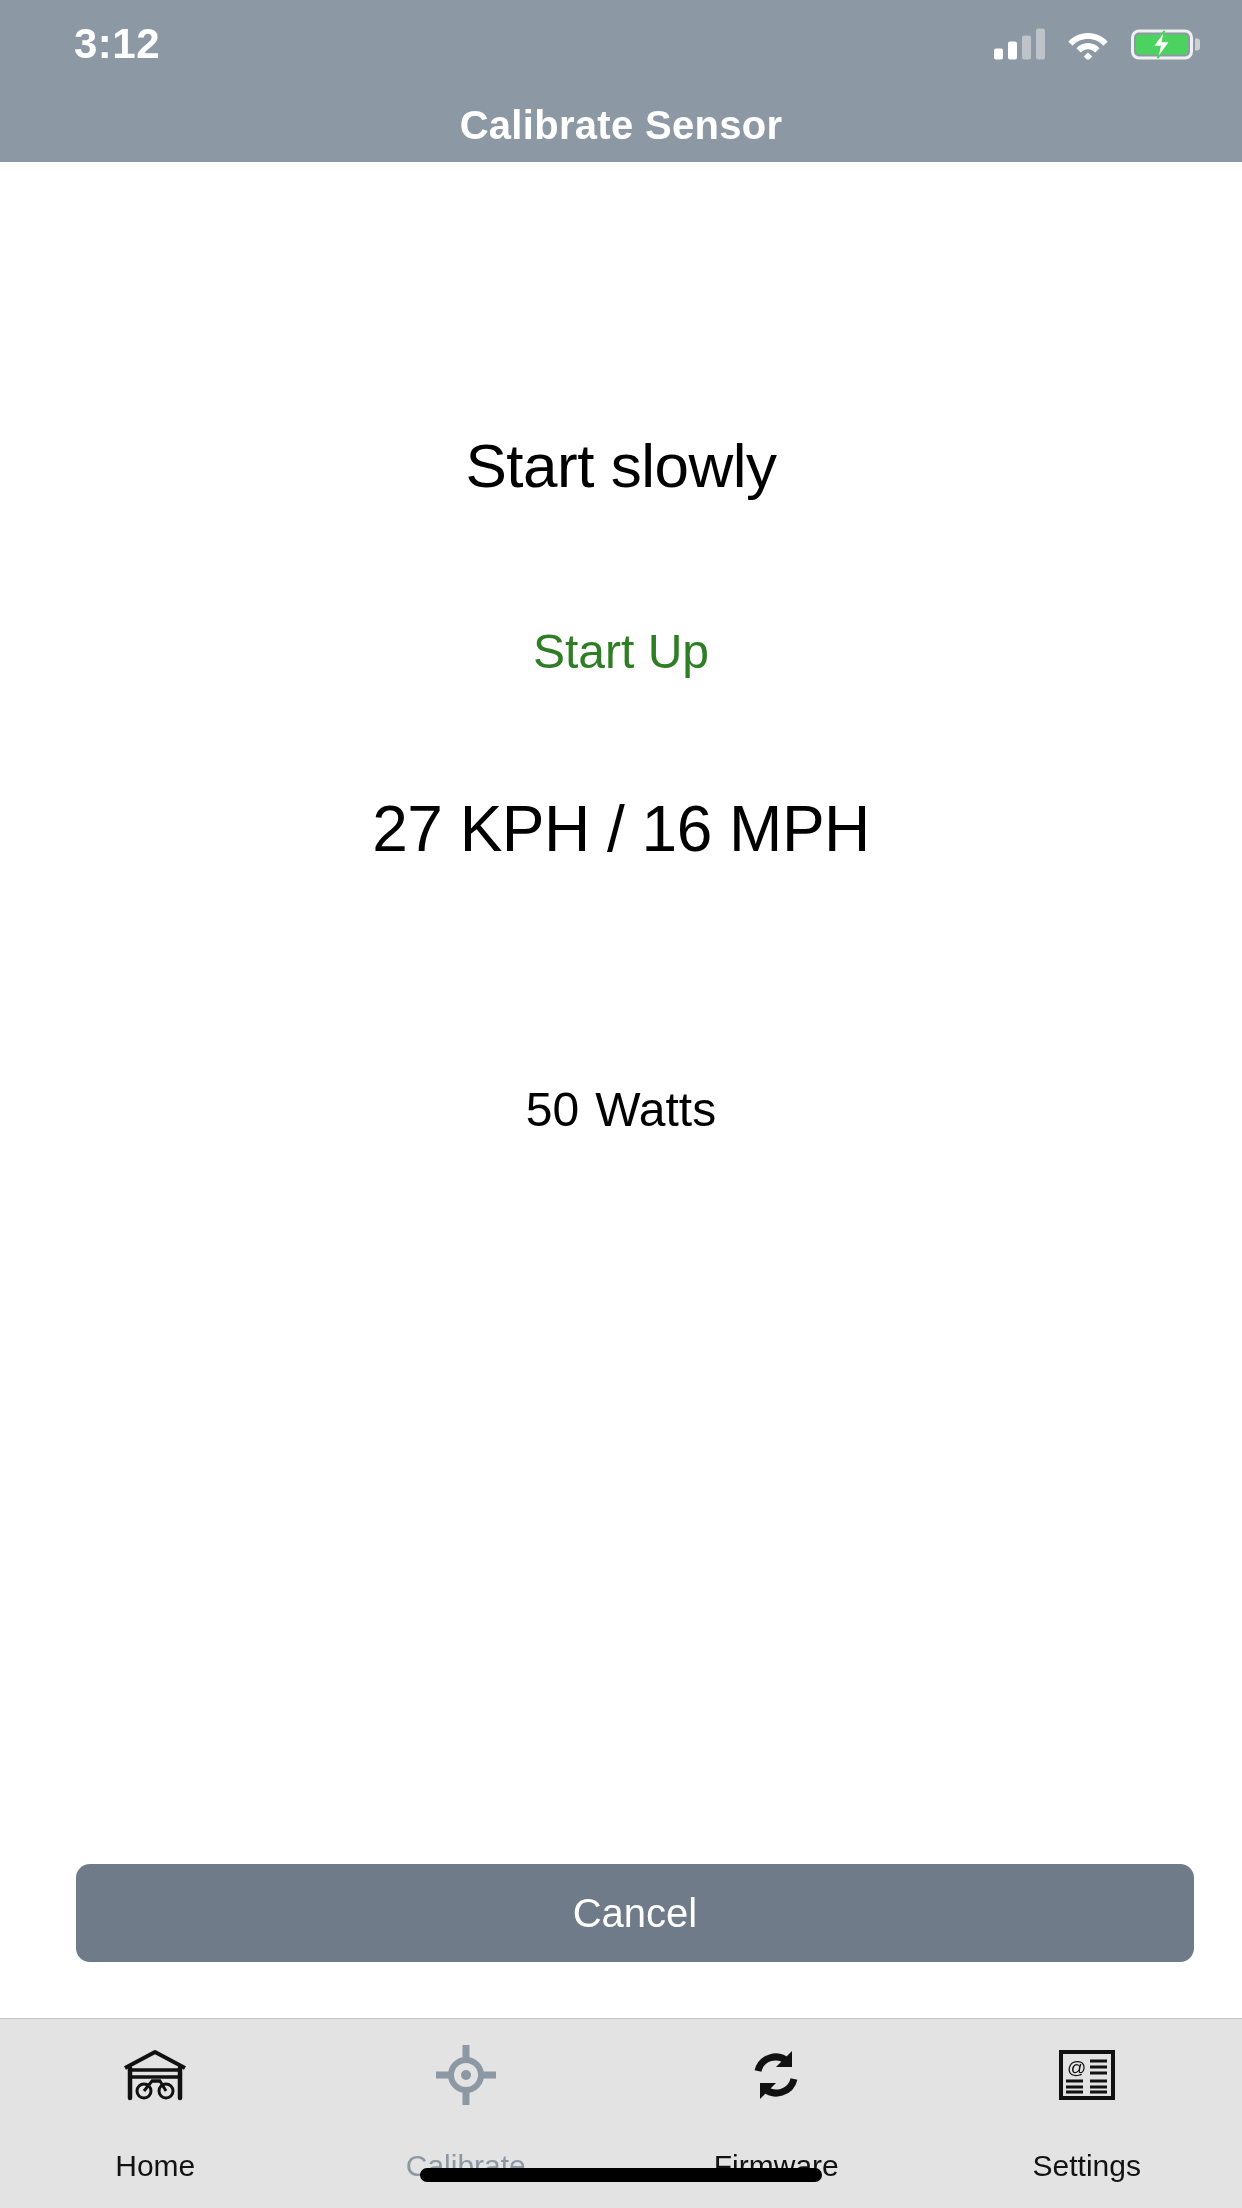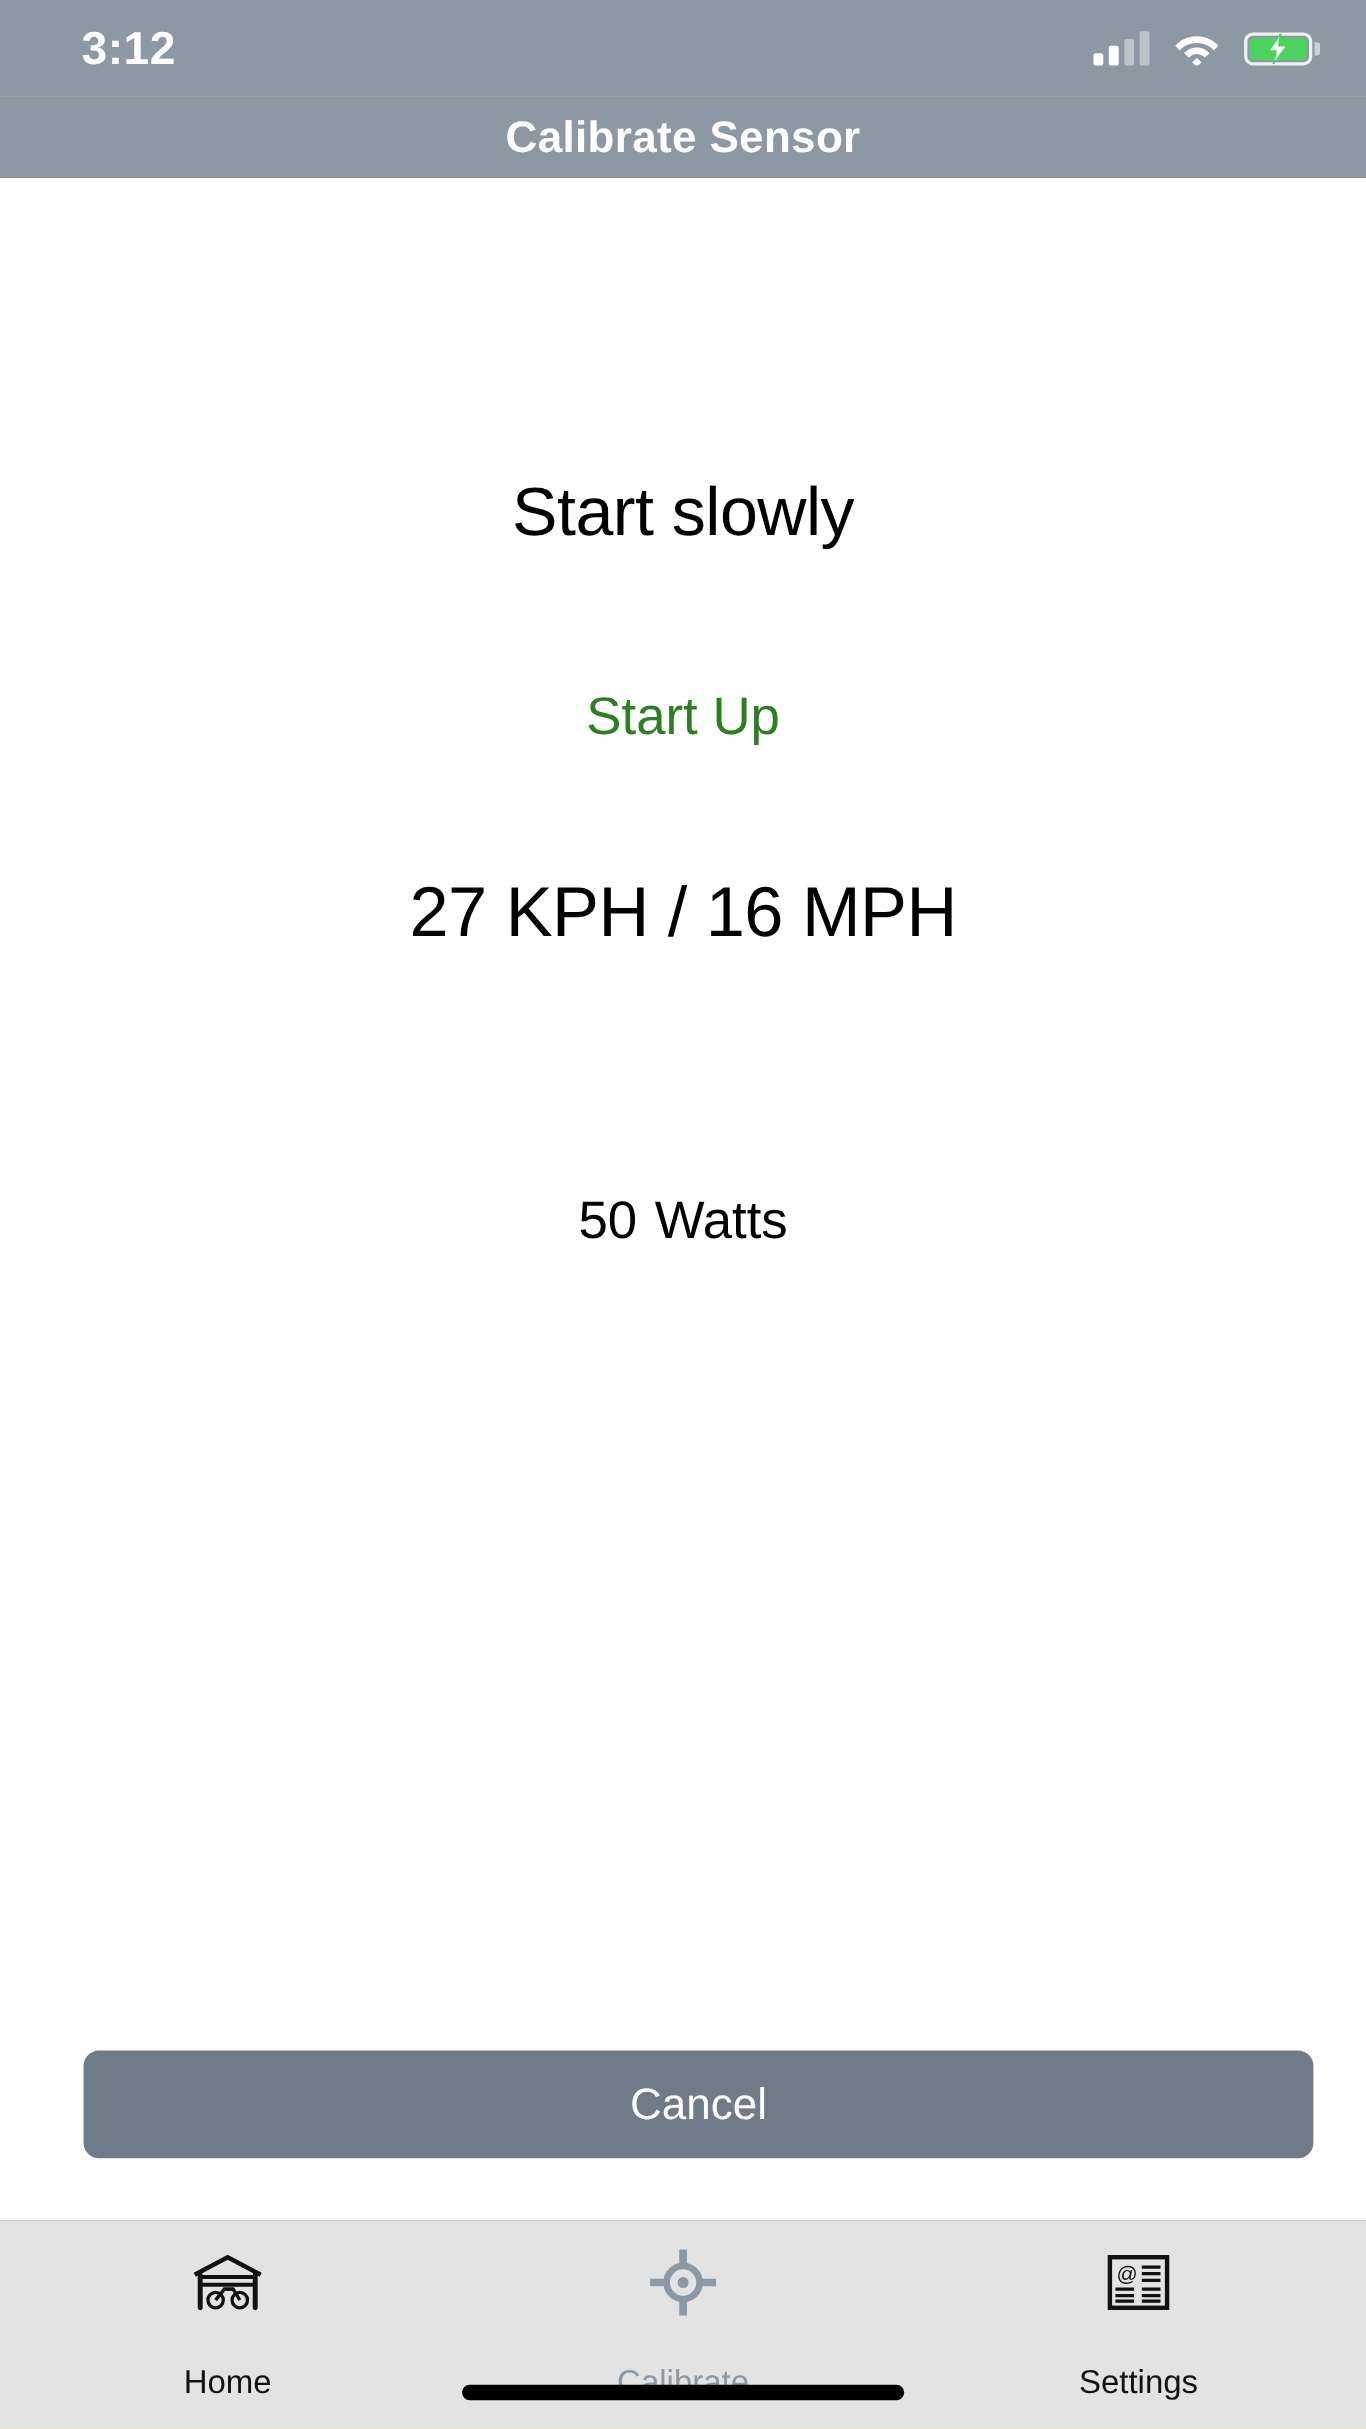--- a/index.html
+++ b/index.html
@@ -2,21 +2,21 @@
 <html><head>
 <meta charset="utf-8">
 <style>
   * { margin:0; padding:0; box-sizing:border-box; }
   html,body { width:1242px; height:2208px; }
   body {
     font-family:"Liberation Sans", sans-serif;
     background:#ffffff;
     overflow:hidden;
   }
-  #screen { position:relative; width:1242px; height:2208px; background:#fde047; display:flex; flex-direction:column; }
+  #screen { position:relative; width:1242px; height:2208px; background:#0f766e; display:flex; flex-direction:column; }
 
   
   .statusbar {
     height:88px; background:#8c98a3; position:relative; flex:0 0 auto;
   }
   .status-time {
     position:absolute; left:74px; top:50%; transform:translateY(-50%);
     color:#fff; font-size:42px; font-weight:600; letter-spacing:0.5px;
   }
   .status-right {
@@ -173,20 +173,31 @@
         <svg viewBox="0 0 60 60" width="60" height="60">
           <circle cx="30" cy="30" r="15" fill="none" stroke="#8c98a3" stroke-width="6"></circle>
           <circle cx="30" cy="30" r="5" fill="#8c98a3"></circle>
           <path d="M30 0v14M30 46v14M0 30h14M46 30h14" stroke="#8c98a3" stroke-width="7" stroke-linecap="round"></path>
         </svg>
       </div>
       <div class="lb">Calibrate</div>
     </div>
 
 
+    <div class="tab">
+      <div class="ic">
+        <svg viewBox="0 0 56 56" width="56" height="56">
+          <path d="M10 24a18 18 0 0 1 30-9" fill="none" stroke="#111" stroke-width="7" stroke-linecap="butt"></path>
+          <path d="M46 32a18 18 0 0 1-30 9" fill="none" stroke="#111" stroke-width="7" stroke-linecap="butt"></path>
+          <path d="M44 4v16H28z" fill="#111"></path>
+          <path d="M12 52V36h16z" fill="#111"></path>
+        </svg>
+      </div>
+      <div class="lb">Firmware</div>
+    </div>
 
     <div class="tab">
       <div class="ic">
         <svg viewBox="0 0 60 54" width="60" height="54">
           <rect x="4" y="4" width="52" height="46" fill="none" stroke="#111" stroke-width="4"></rect>
           <text x="10" y="26" font-family="Liberation Sans, sans-serif" font-size="19" fill="#111">@</text>
           <path d="M33 13h17M33 19h17M33 25h17" stroke="#111" stroke-width="3"></path>
           <path d="M9 33h17M9 39h17M9 44h17" stroke="#111" stroke-width="3"></path>
           <path d="M33 33h17M33 39h17M33 44h17" stroke="#111" stroke-width="3"></path>
         </svg>

